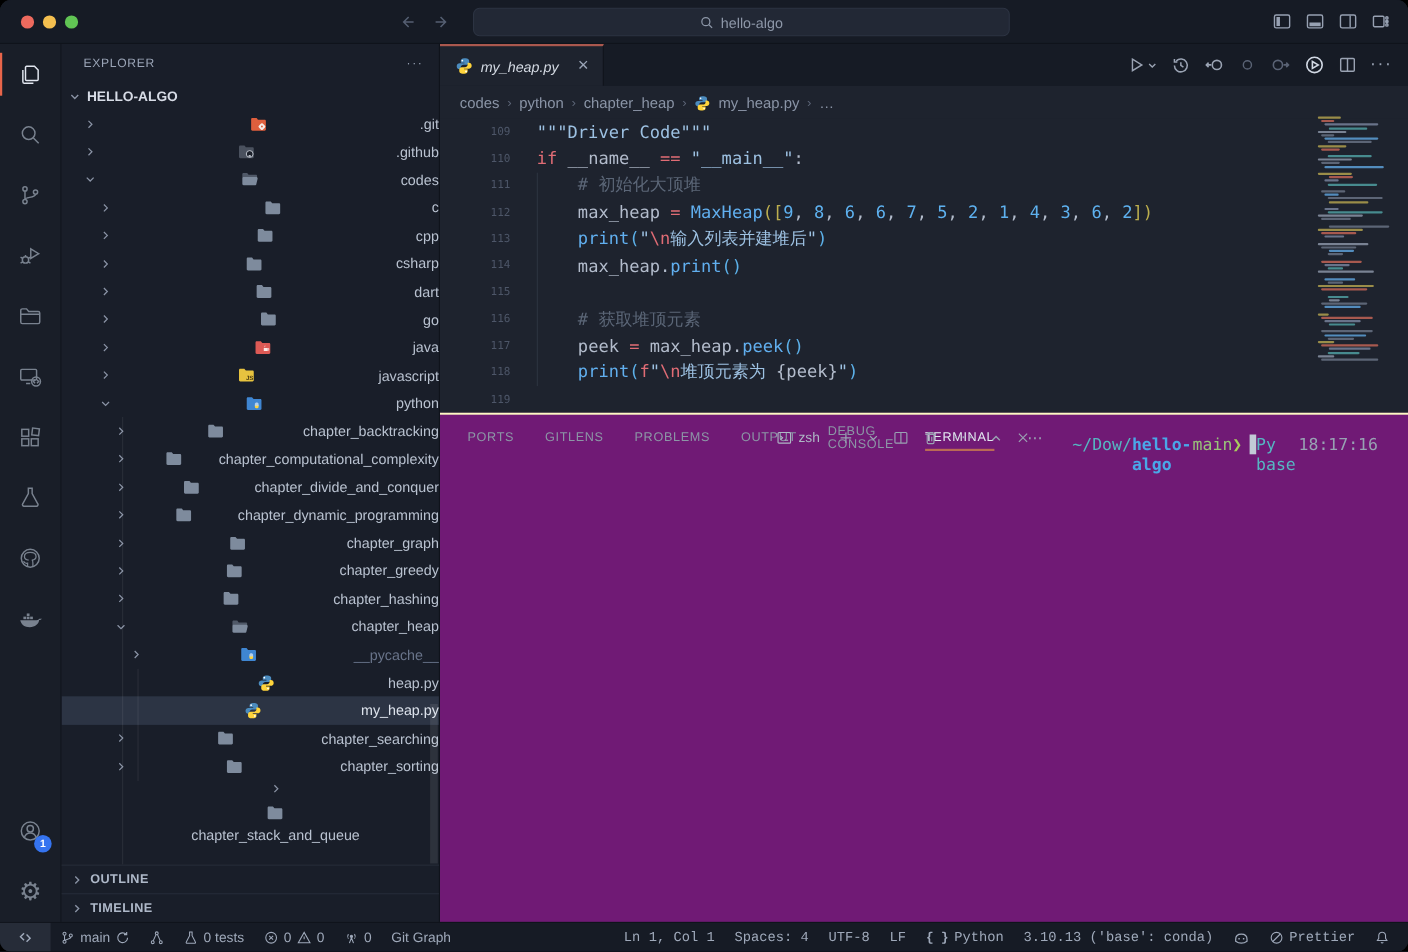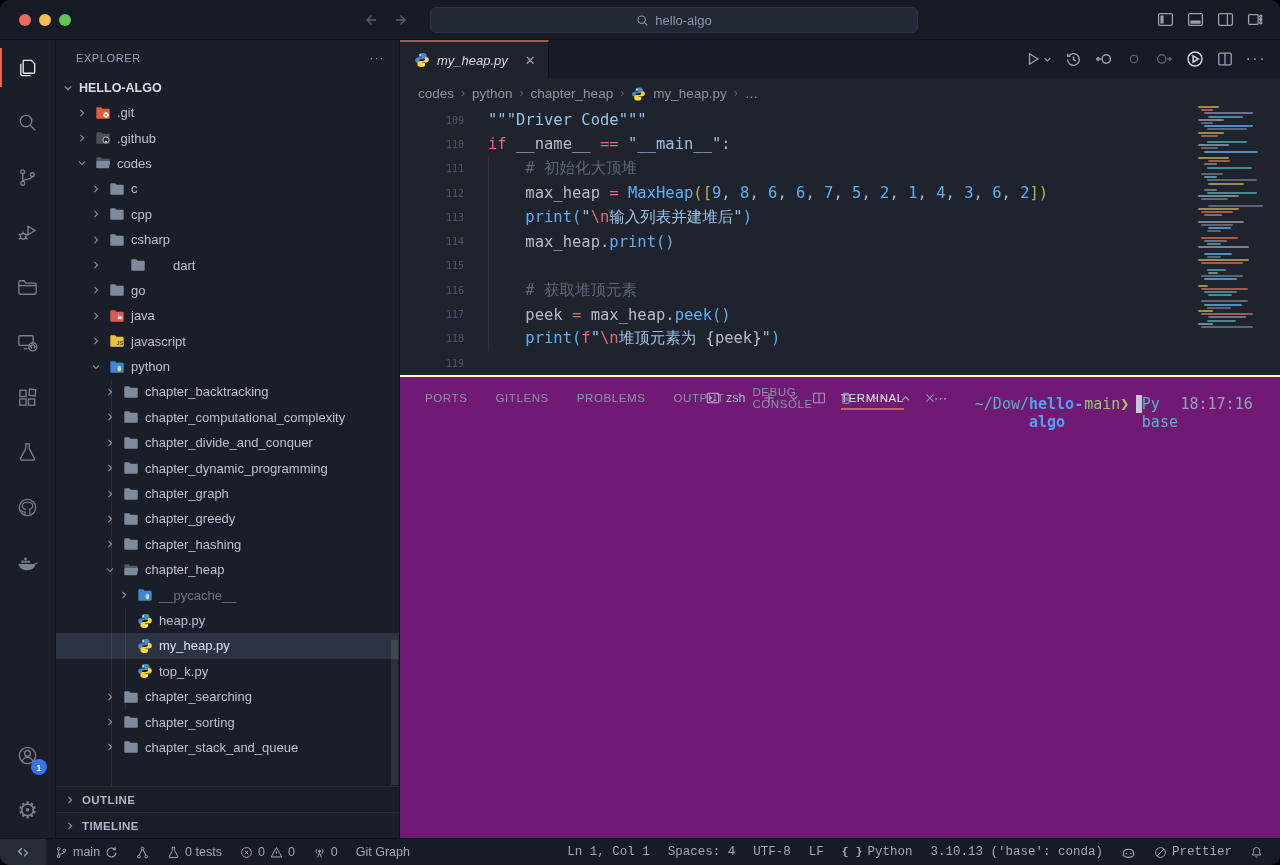--- a/index.html
+++ b/index.html
@@ -34,21 +34,21 @@
               justify-content:center; font-weight:bold; }
 
   .sidebar { width:344px; background:#191e29; border-right:1px solid #0f131b; display:flex;
              flex-direction:column; position:relative; }
   .sb-header { height:36px; display:flex; align-items:center; padding:0 14px 0 20px; font-size:11px;
                letter-spacing:.6px; color:#9aa4b6; }
   .sb-header .grow{ flex:1; }
   .sb-section { height:24px; display:flex; align-items:center; gap:3px; padding-left:4px;
                 font-size:12.5px; font-weight:bold; color:#d7dce6; }
   .tree { flex:1; position:relative; overflow:hidden; }
-  .trow { height:25.4px; display:flex; align-items:center; gap:5px; font-size:13px; color:#b9c2d0; cursor:pointer; }
+  .trow { height:25.4px; display:flex; align-items:center; gap:5px; font-size:13px; color:#b9c2d0; cursor:pointer;justify-content:space-between; }
   .trow.sel { background:#2c3444; color:#dde3ec; }
   .trow.dim .tlabel { color:#69748a; }
   .tw { width:16px; height:16px; flex:0 0 16px; display:flex; align-items:center; justify-content:center; color:#8a93a5; }
   .tw svg.open { transform:rotate(90deg); }
   .ticon { width:17px; height:17px; flex:0 0 17px; display:flex; align-items:center; }
   .tguide { position:absolute; width:1px; background:rgba(255,255,255,.07); }
   .sb-foot .frow { height:26px; border-top:1px solid #262c38; display:flex; align-items:center; gap:4px;
                    padding-left:6px; font-size:11.5px; font-weight:bold; letter-spacing:.4px; color:#aeb8c8; }
   .sb-scroll { position:absolute; right:1px; top:600px; width:7px; height:145px; background:rgba(255,255,255,.09); }
 
@@ -566,32 +566,20 @@
             <span class="ticon">
               <svg width="16" height="16" viewBox="0 0 16 16">
                 <path fill="#4B8BBE" d="M7.9 1C6.1 1 4.9 1.8 4.9 3.2V5h3.3v.6H3.9C2.3 5.6 1.2 6.6 1.2 8.2s1 2.7 2.6 2.7h1.1V9.2C4.9 7.9 6 6.9 7.3 6.9h3c1.2 0 2.2-1 2.2-2.2V3.2C12.5 1.9 11.1 1 9.4 1z"></path>
                 <circle fill="#fff" cx="6.3" cy="3.1" r=".8"></circle>
                 <path fill="#FFD43B" d="M8.1 15c1.8 0 3-.8 3-2.2V11H7.8v-.6h4.3c1.6 0 2.7-1 2.7-2.6s-1-2.7-2.6-2.7h-1.1v1.7c0 1.3-1.1 2.3-2.4 2.3h-3c-1.2 0-2.2 1-2.2 2.2v1.5C3.5 14.1 4.9 15 6.6 15z"></path>
                 <circle fill="#fff" cx="9.7" cy="12.9" r=".8"></circle>
               </svg>
             </span>
             <span class="tlabel">my_heap.py</span>
           </div>
-          <div class="trow" style="padding-left: 60px;">
-            <span class="tw"></span>
-            <span class="ticon">
-              <svg width="16" height="16" viewBox="0 0 16 16">
-                <path fill="#4B8BBE" d="M7.9 1C6.1 1 4.9 1.8 4.9 3.2V5h3.3v.6H3.9C2.3 5.6 1.2 6.6 1.2 8.2s1 2.7 2.6 2.7h1.1V9.2C4.9 7.9 6 6.9 7.3 6.9h3c1.2 0 2.2-1 2.2-2.2V3.2C12.5 1.9 11.1 1 9.4 1z"></path>
-                <circle fill="#fff" cx="6.3" cy="3.1" r=".8"></circle>
-                <path fill="#FFD43B" d="M8.1 15c1.8 0 3-.8 3-2.2V11H7.8v-.6h4.3c1.6 0 2.7-1 2.7-2.6s-1-2.7-2.6-2.7h-1.1v1.7c0 1.3-1.1 2.3-2.4 2.3h-3c-1.2 0-2.2 1-2.2 2.2v1.5C3.5 14.1 4.9 15 6.6 15z"></path>
-                <circle fill="#fff" cx="9.7" cy="12.9" r=".8"></circle>
-              </svg>
-            </span>
-            <span class="tlabel">top_k.py</span>
-          </div>
           <div class="trow" style="padding-left: 46px;">
             <span class="tw">
               <svg class="" width="10" height="10" viewBox="0 0 16 16" fill="none" stroke="currentColor" stroke-width="1.8">
                 <path d="M5.5 3 10.5 8 5.5 13"></path>
               </svg>
             </span>
             <span class="ticon">
               <svg width="16" height="16" viewBox="0 0 16 16">
                 <path fill="#7e8b9d" d="M1.3 3.3c0-.6.5-1.1 1.1-1.1h3.3c.3 0 .6.1.8.4l1 1.2h6.1c.6 0 1.1.5 1.1 1.1v7.8c0 .6-.5 1.1-1.1 1.1H2.4c-.6 0-1.1-.5-1.1-1.1z"></path>
               </svg>
@@ -604,21 +592,21 @@
                 <path d="M5.5 3 10.5 8 5.5 13"></path>
               </svg>
             </span>
             <span class="ticon">
               <svg width="16" height="16" viewBox="0 0 16 16">
                 <path fill="#7e8b9d" d="M1.3 3.3c0-.6.5-1.1 1.1-1.1h3.3c.3 0 .6.1.8.4l1 1.2h6.1c.6 0 1.1.5 1.1 1.1v7.8c0 .6-.5 1.1-1.1 1.1H2.4c-.6 0-1.1-.5-1.1-1.1z"></path>
               </svg>
             </span>
             <span class="tlabel">chapter_sorting</span>
           </div>
-          <div class="trow" style="padding-left: 46px;">
+          <div class="trow" style="padding-left: 46px; flex-direction: column;">
             <span class="tw">
               <svg class="" width="10" height="10" viewBox="0 0 16 16" fill="none" stroke="currentColor" stroke-width="1.8">
                 <path d="M5.5 3 10.5 8 5.5 13"></path>
               </svg>
             </span>
             <span class="ticon">
               <svg width="16" height="16" viewBox="0 0 16 16">
                 <path fill="#7e8b9d" d="M1.3 3.3c0-.6.5-1.1 1.1-1.1h3.3c.3 0 .6.1.8.4l1 1.2h6.1c.6 0 1.1.5 1.1 1.1v7.8c0 .6-.5 1.1-1.1 1.1H2.4c-.6 0-1.1-.5-1.1-1.1z"></path>
               </svg>
             </span>

